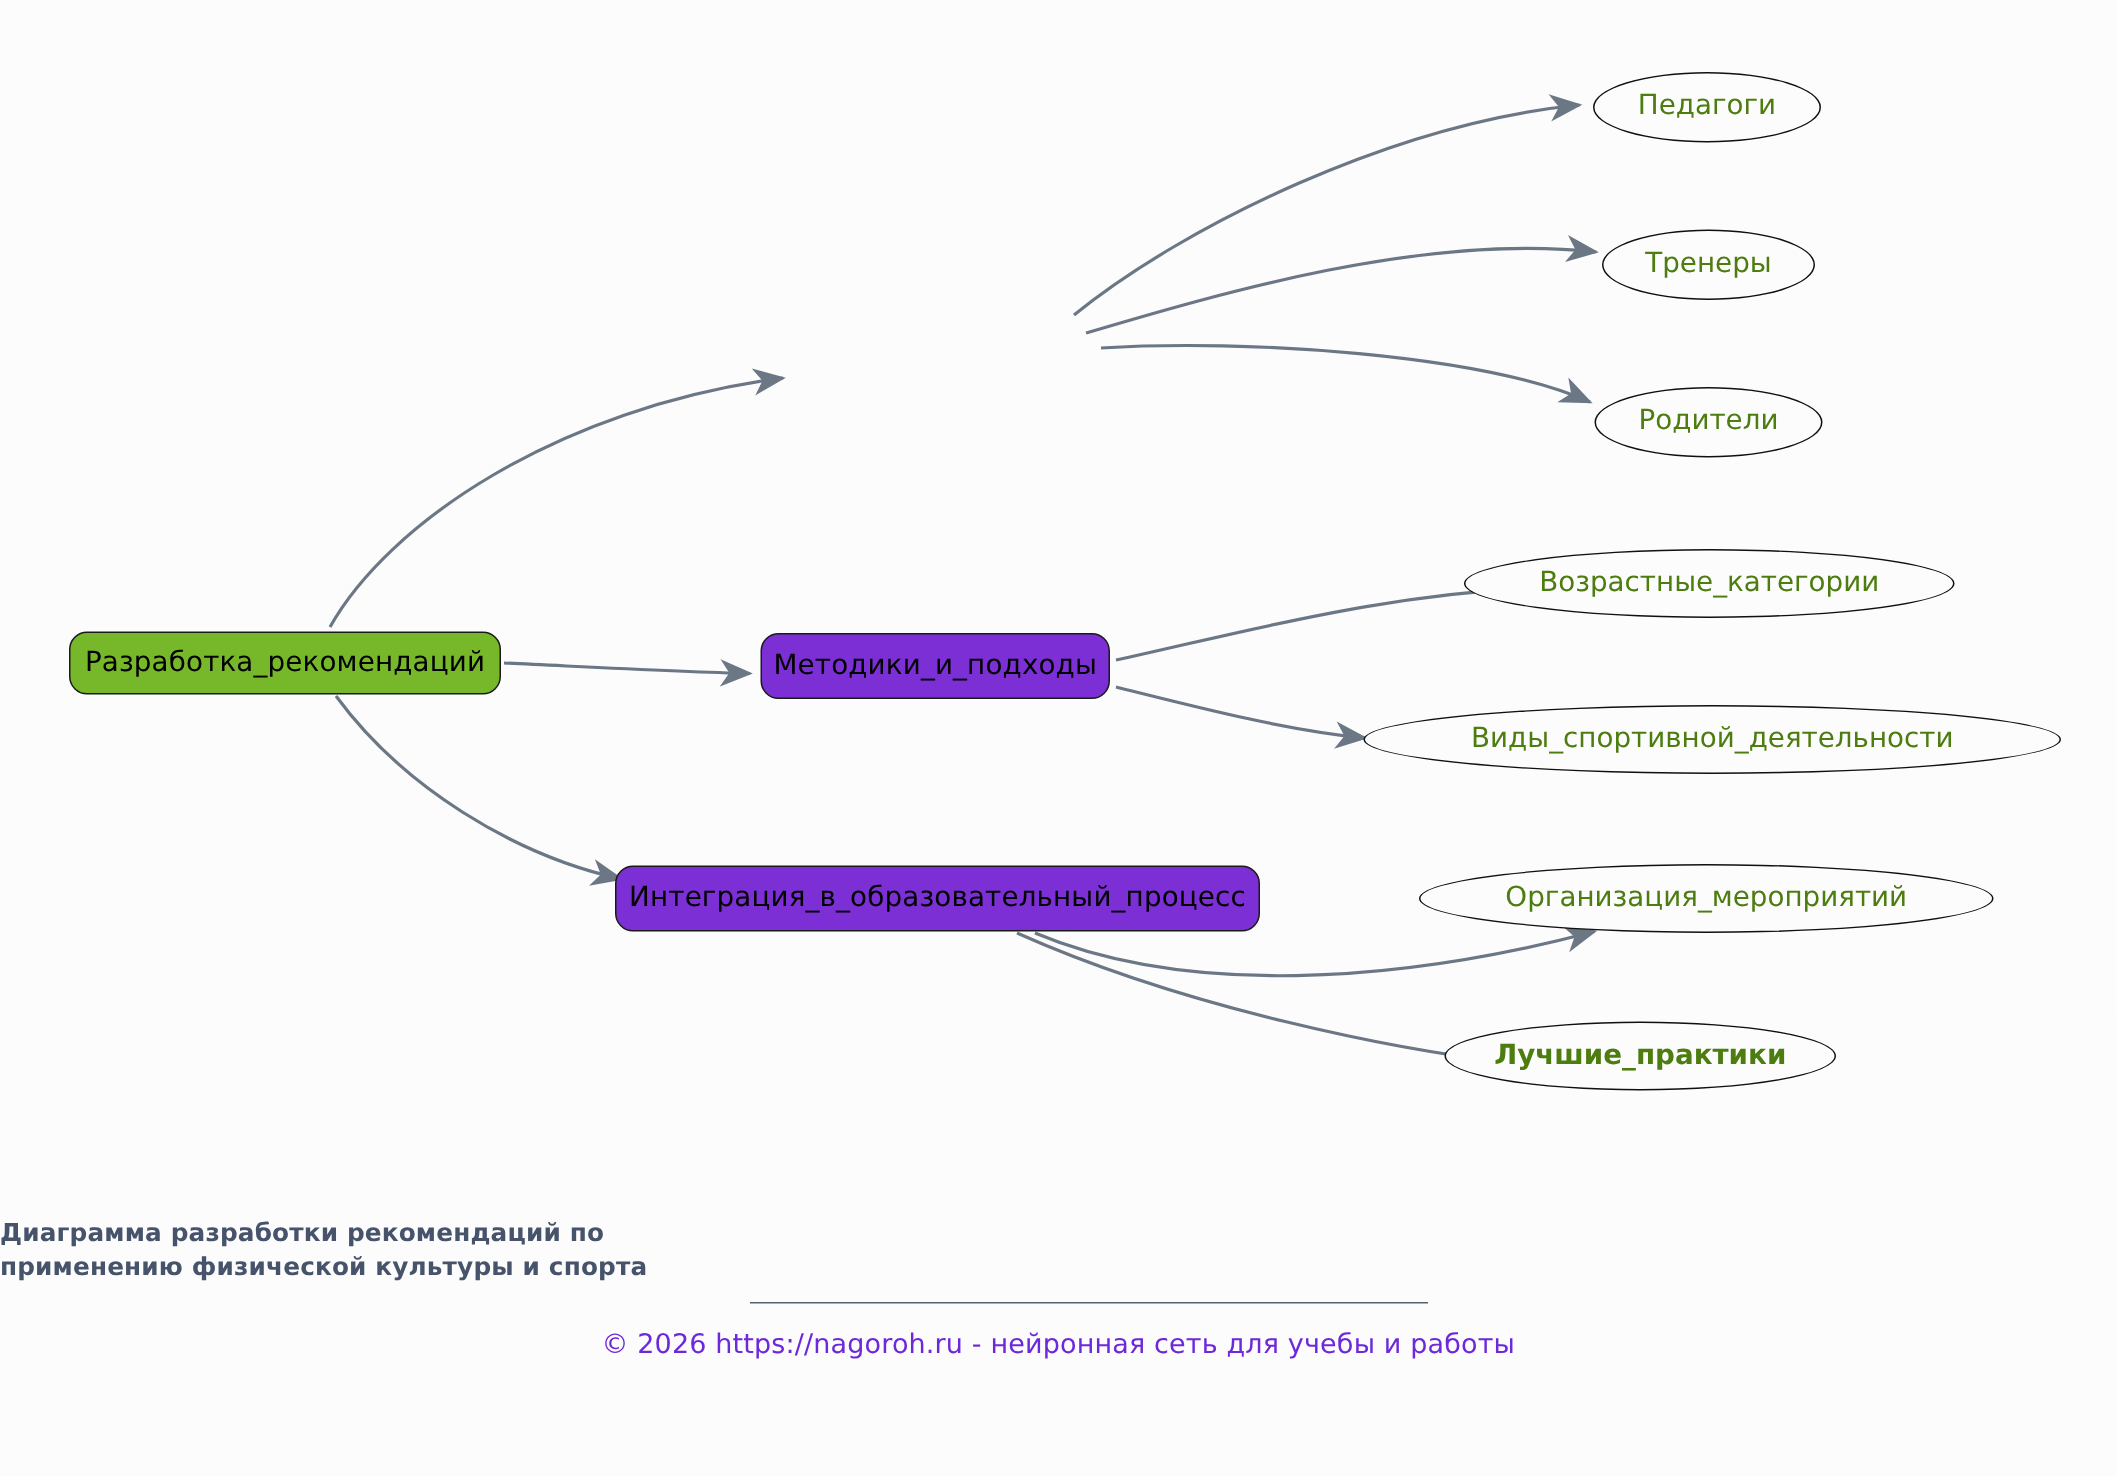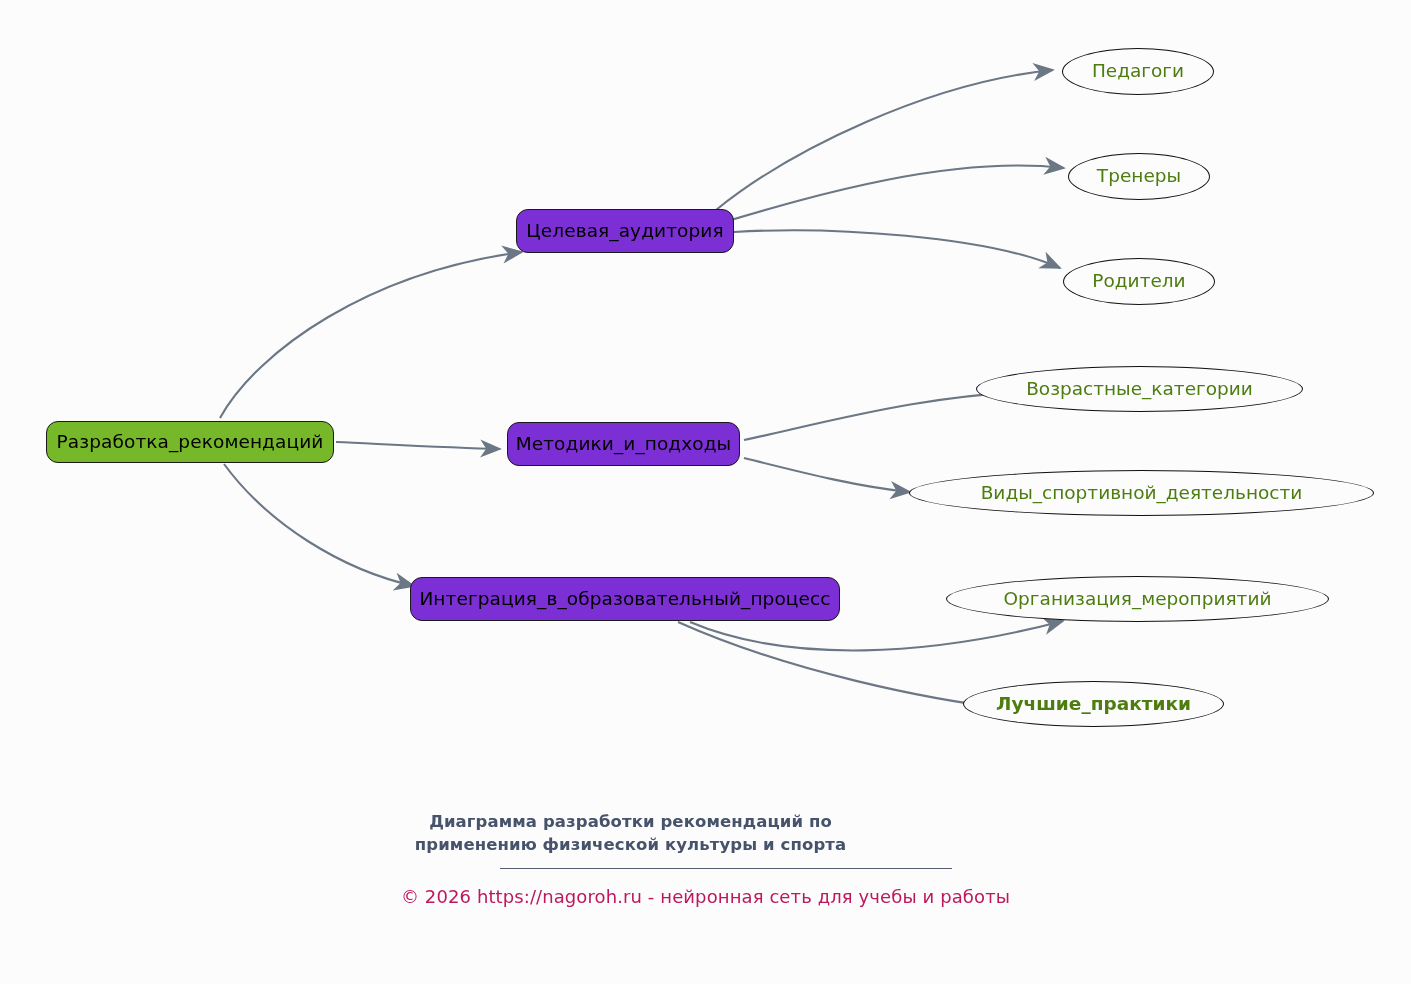--- a/index.html
+++ b/index.html
@@ -54,21 +54,21 @@
   }
   .node-label {
     display: block;
     line-height: 1;
   }
   #caption {
     position: absolute;
     left: 0;
     top: 810px;
     width: 1261px;
-    text-align: center;
+    text-align: left;
     color: #46536b;
     font-size: 16.5px;
     font-weight: bold;
     line-height: 1.42;
     letter-spacing: 0.1px;
   }
   #caption .cap-line { display: block; }
   #divider {
     position: absolute;
     left: 500px;
@@ -76,21 +76,21 @@
     width: 452px;
     height: 1px;
     background: #555f70;
   }
   #footer {
     position: absolute;
     left: 0;
     top: 886px;
     width: 1411px;
     text-align: center;
-    color: #be185d;
+    color: #6d28d9;
     font-size: 18px;
     letter-spacing: 0.1px;
   }
 </style>
 </head>
 <body>
 
 <div id="canvas">
 
   <svg id="edges-layer" viewBox="0 0 1411 984" width="1411" height="984">
@@ -113,23 +113,20 @@
 
       <path d="M 690 622 C 790 664 930 656 1063 621"></path>
       <path d="M 678 622 C 790 672 930 700 1010 709"></path>
     </g>
   </svg>
 
   <div class="node node-box node-root" style="left:46px; top:421px; width:288px; height:42px;">
     <span class="node-label">Разработка_рекомендаций</span>
   </div>
 
-  <div class="node node-box node-branch" style="left:516px; top:209px; width:218px; height:44px;">
-    <span class="node-label">Целевая_аудитория</span>
-  </div>
 
   <div class="node node-box node-branch" style="left:507px; top:422px; width:233px; height:44px;">
     <span class="node-label">Методики_и_подходы</span>
   </div>
 
   <div class="node node-box node-branch" style="left:410px; top:577px; width:430px; height:44px;text-align:center;">
     <span class="node-label">Интеграция_в_образовательный_процесс</span>
   </div>
 
   <div class="node node-ellipse" style="left:1062px; top:48px; width:152px; height:47px;">

